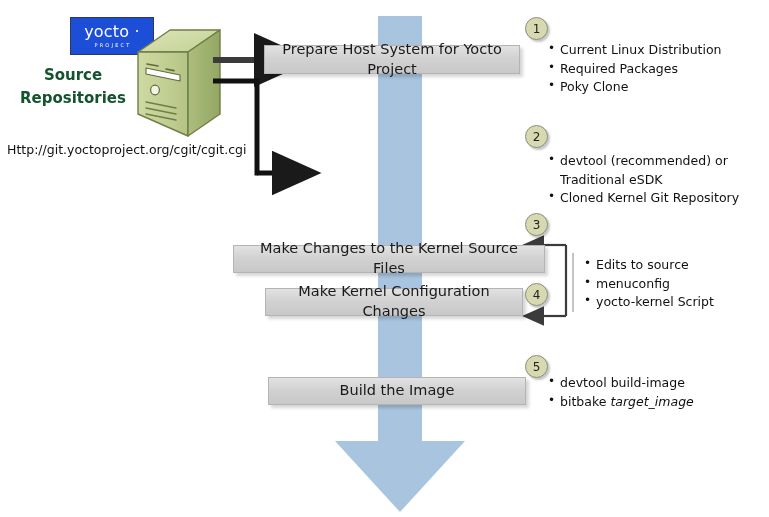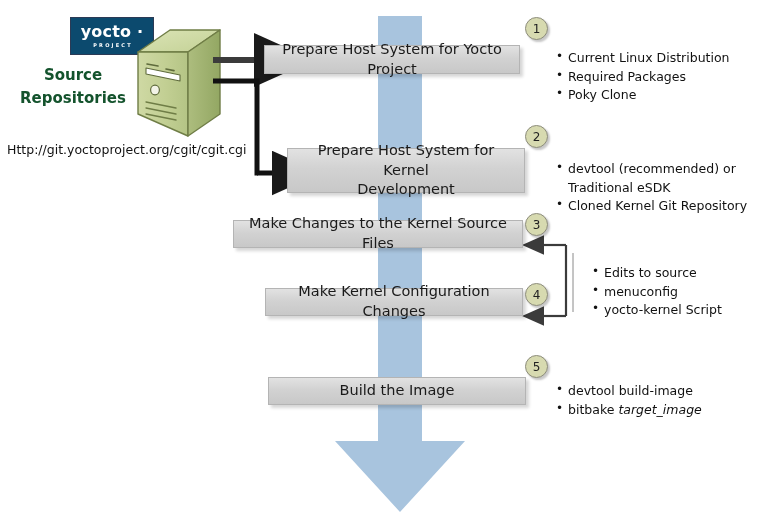--- a/index.html
+++ b/index.html
@@ -18,28 +18,27 @@
     overflow: hidden;
   }
 
   
   .logo-box {
     position: absolute;
     left: 70px;
     top: 17px;
     width: 84px;
     height: 38px;
-    background: #0c4a6e;
+    background: #1d4ed8;
     border: 1px solid #2b3a55;
     box-sizing: border-box;
     display: flex;
     flex-direction: column;
     align-items: center;
     justify-content: center;
-    font-weight: bold;
   }
   .logo-main {
     color: #ffffff;
     font-size: 16px;
     letter-spacing: 0.2px;
     line-height: 1;
     font-family: "DejaVu Sans", "Liberation Sans", sans-serif;
   }
   .logo-sub {
     color: #ffffff;
@@ -126,21 +125,21 @@
   }
 
   
   .bullets {
     position: absolute;
     font-size: 12.5px;
     color: #111111;
     line-height: 1.48;
   }
   .bullets ul {
-    margin: 8px;
+    margin: 0;
     padding: 0;
     list-style: none;
   }
   .bullets li {
     position: relative;
     padding-left: 13px;
     white-space: nowrap;
   }
   .bullets li::before {
     content: "\2022";
@@ -256,38 +255,34 @@
     <span>1</span>
   </div>
   <div class="bullets" style="left:547px; top:41px;">
     <ul>
       <li><span>Current Linux Distribution</span></li>
       <li><span>Required Packages</span></li>
       <li><span>Poky Clone</span></li>
     </ul>
   </div>
 
-  <div class="pbox" style="left:287px; top:148px; width:238px; height:45px; flex-direction:column;">
-    <span>Prepare Host System for Kernel</span>
-    <span>Development</span>
-  </div>
   <div class="badge" style="left:525px; top:125px;">
     <span>2</span>
   </div>
   <div class="bullets" style="left:547px; top:152px;">
     <ul>
       <li>
         <span>devtool (recommended) or</span>
         <span class="cont">Traditional eSDK</span>
       </li>
       <li><span>Cloned Kernel Git Repository</span></li>
     </ul>
   </div>
 
-  <div class="pbox" style="left:233px; top:220px; width:290px; height:28px;">
+  <div class="pbox" style="left:233px; top:245px; width:312px; height:28px;">
     <span>Make Changes to the Kernel Source Files</span>
   </div>
   <div class="badge" style="left:525px; top:213px;">
     <span>3</span>
   </div>
 
   <div class="pbox" style="left:265px; top:288px; width:258px; height:28px;">
     <span>Make Kernel Configuration Changes</span>
   </div>
   <div class="badge" style="left:525px; top:283px;">

